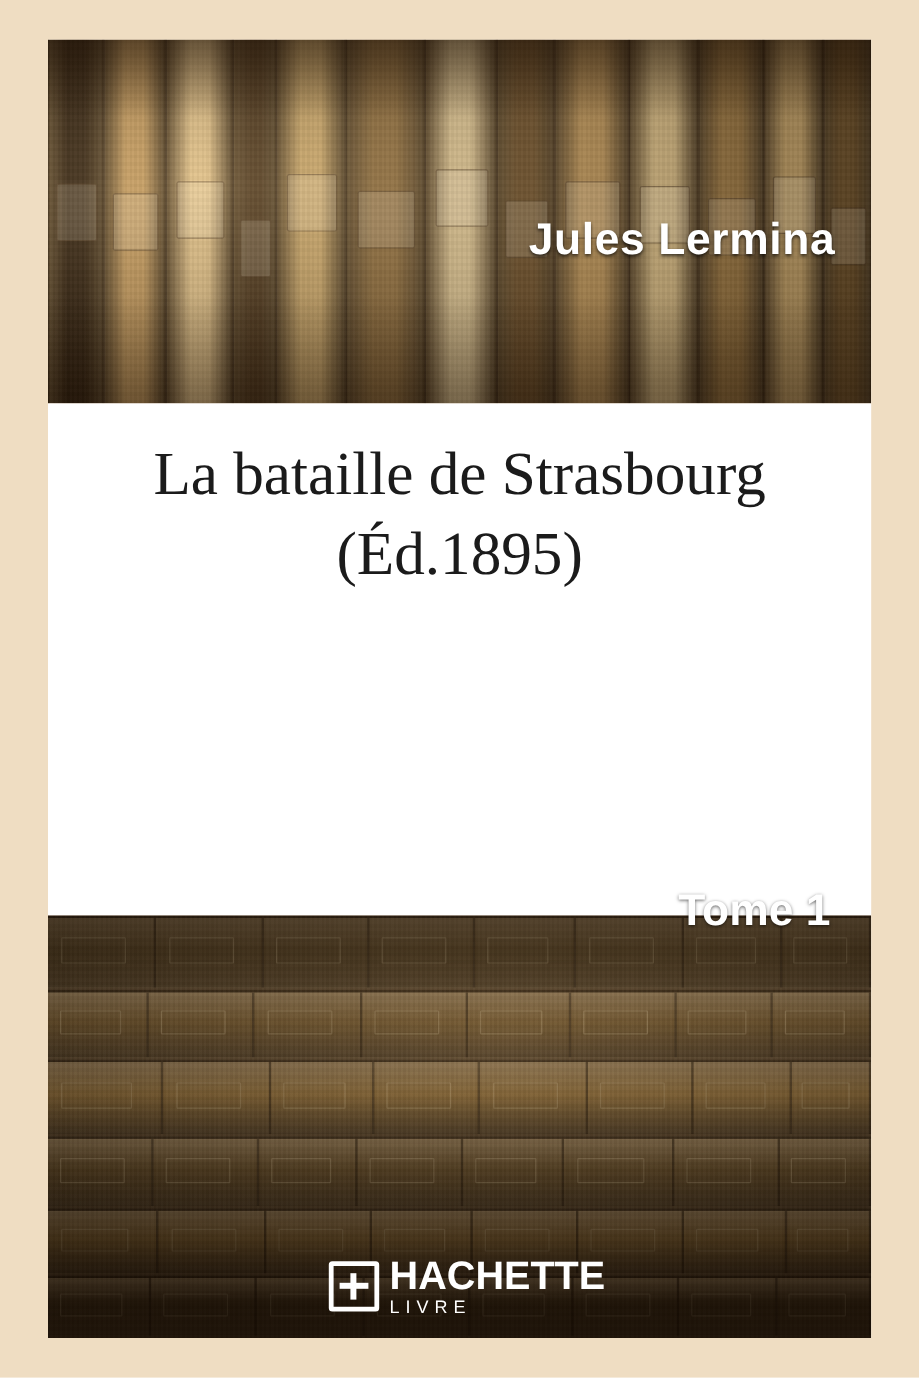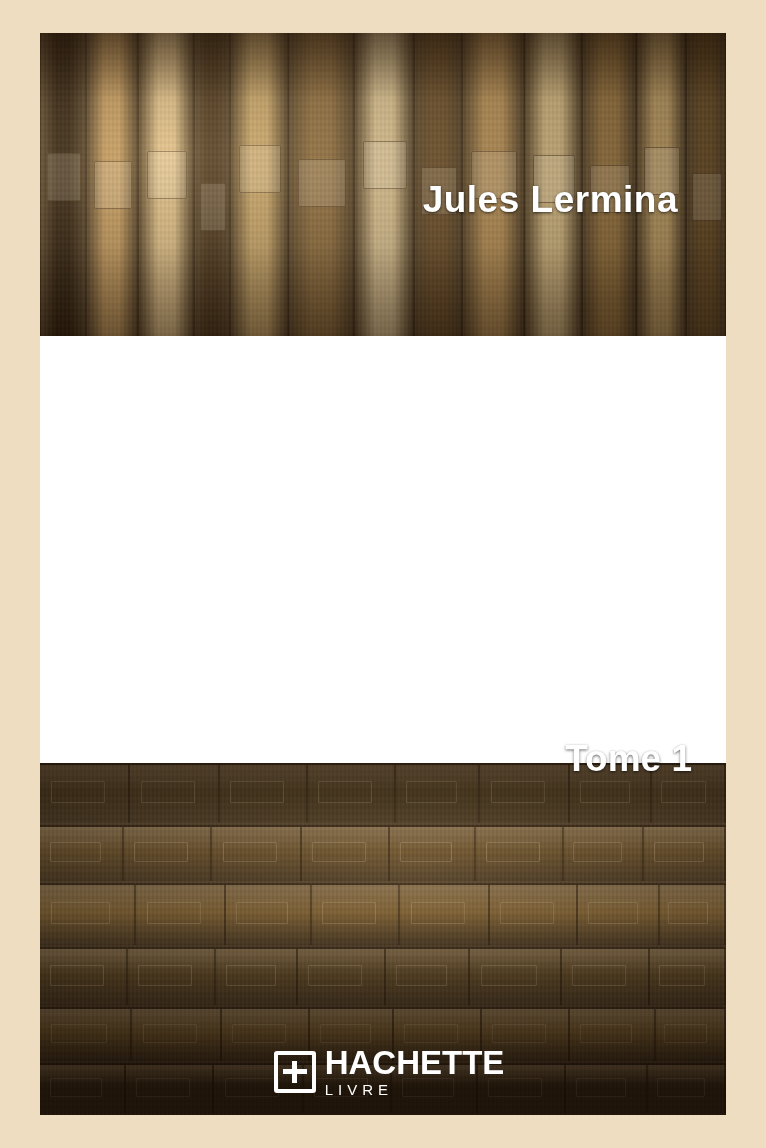--- a/index.html
+++ b/index.html
@@ -128,21 +128,21 @@
     top: 28%;
     width: 60%;
     height: 34%;
     border: 1px solid rgba(245,225,185,0.25);
     border-radius: 1px;
   }
 
   
   .author {
     position: absolute;
-    right: 48px;
+    right: 30px;
     top: 146px;
     font-family: "Liberation Sans", sans-serif;
     font-weight: bold;
     font-size: 37px;
     color: #ffffff;
     letter-spacing: 0.5px;
     text-shadow: 0 1px 3px rgba(0,0,0,0.65);
     white-space: nowrap;
   }
 
@@ -291,20 +291,21 @@
           <div class="spine" style="left: 646px; width: 40px; background: linear-gradient(90deg, rgba(0, 0, 0, 0.35), rgb(111, 81, 41) 35%, rgb(111, 81, 41) 65%, rgba(0, 0, 0, 0.4));">
             <div class="label" style="top: 140px;"></div>
           </div>
         </div>
       <div class="grain"></div>
       <div class="vignette"></div>
     </div>
 
     <div class="author">Jules Lermina</div>
 
+    <div class="title">La bataille de Strasbourg (Éd.1895)</div>
 
     <div class="band-bottom">
       <div id="bottom-rows">
           <div class="shelf-row" style="top: 0px; height: 62px; background: linear-gradient(rgba(255, 235, 195, 0.22), rgb(78, 58, 29) 45%, rgba(0, 0, 0, 0.35));">
             <div class="blk" style="left: 0px; width: 90px;"></div>
             <div class="blk" style="left: 90px; width: 90px;"></div>
             <div class="blk" style="left: 180px; width: 88px;"></div>
             <div class="blk" style="left: 268px; width: 88px;"></div>
             <div class="blk" style="left: 356px; width: 84px;"></div>
             <div class="blk" style="left: 440px; width: 90px;"></div>

